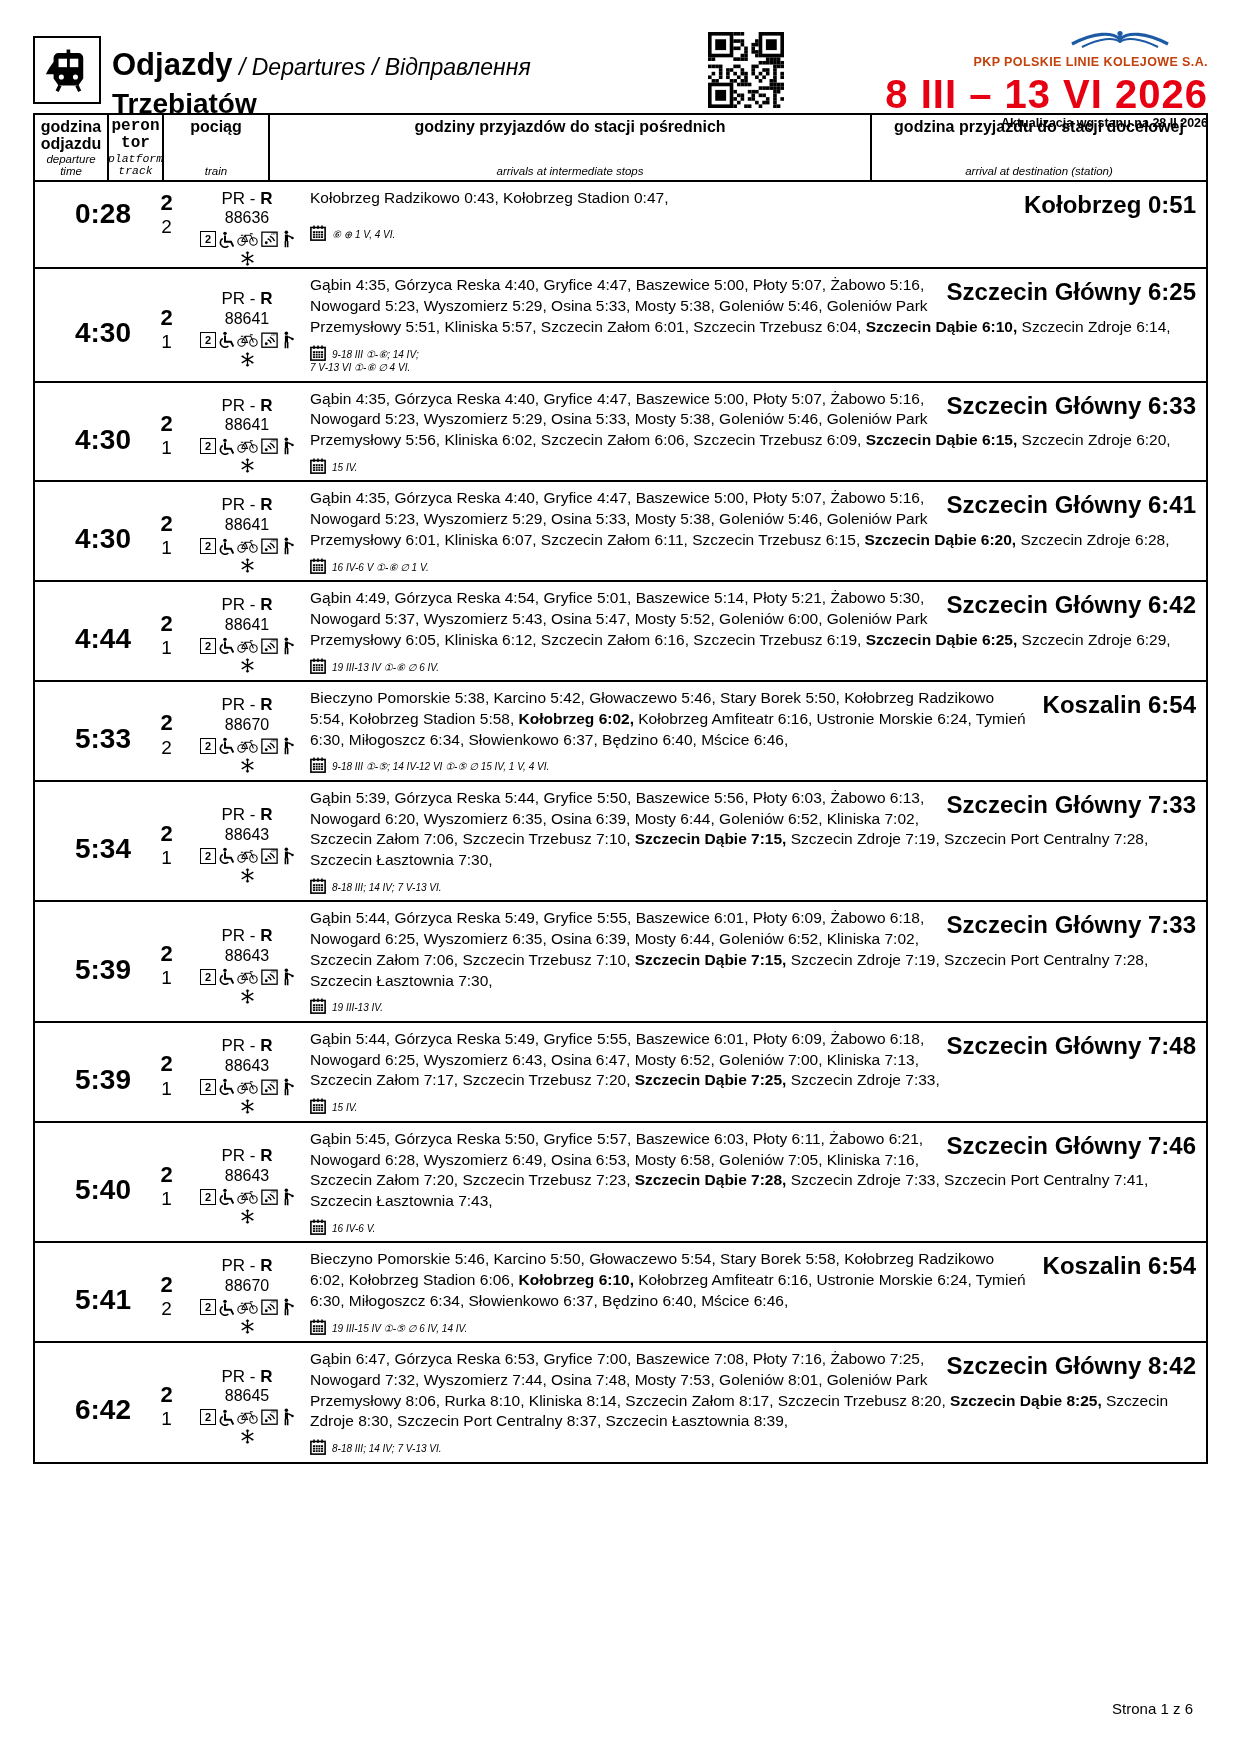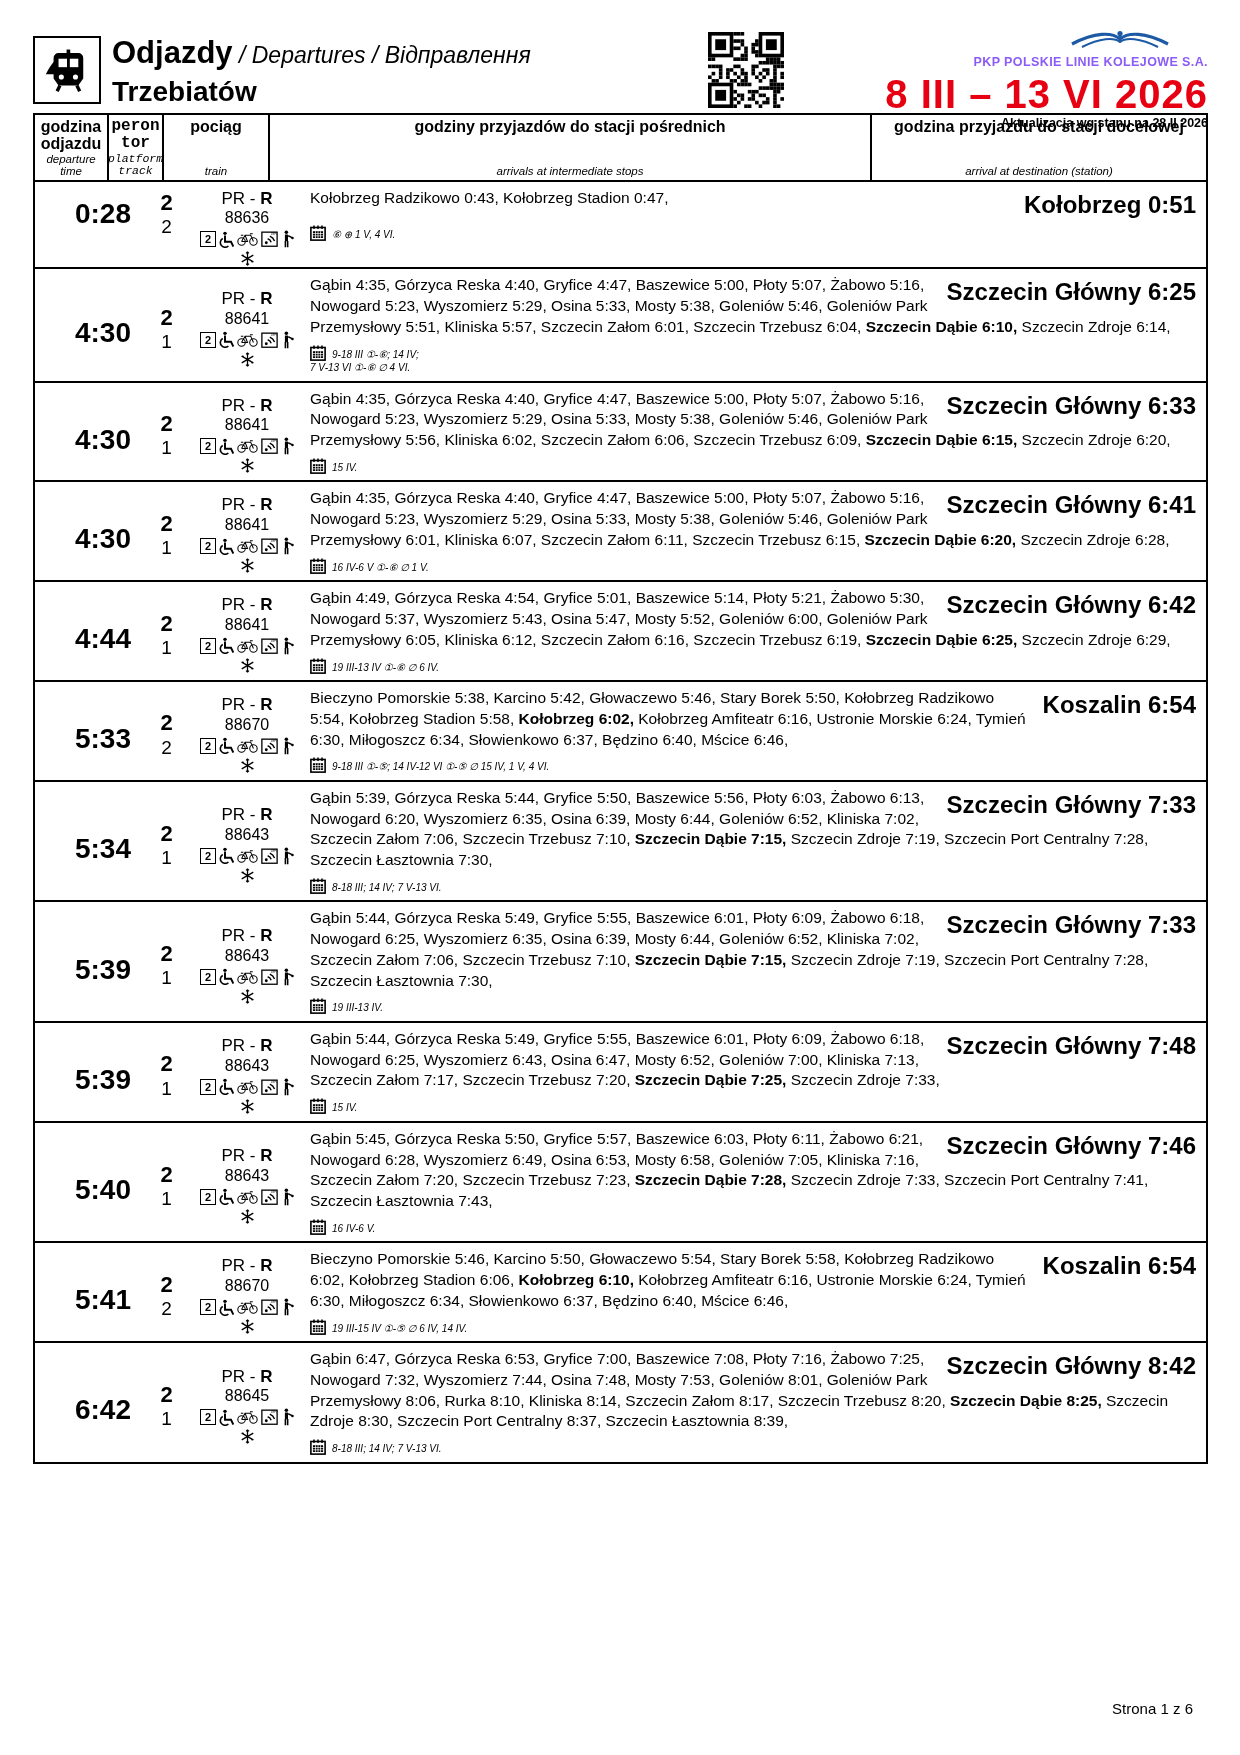--- a/index.html
+++ b/index.html
@@ -4,21 +4,21 @@
 <style>
   html,body{margin:0;padding:0;}
   body{
     width:1240px;height:1755px;position:relative;overflow:hidden;
     background:#fff;color:#000;
     font-family:"Liberation Sans", sans-serif;
   }
   
   .hdr-logo{position:absolute;left:33px;top:36px;width:64px;height:64px;
     border:2px solid #000;display:flex;align-items:center;justify-content:center;}
-  .hdr-titles{position:absolute;left:112px;top:36px;}
+  .hdr-titles{position:absolute;left:112px;top:48px;}
   .t1{font-size:31px;line-height:1.1;white-space:nowrap;}
   .t1 b{font-weight:bold;}
   .t1 .suffix{font-style:italic;font-size:23px;font-weight:normal;}
   .t2{font-size:28px;font-weight:bold;margin-top:6px;}
   .qr{position:absolute;left:708px;top:32px;width:76px;height:76px;}
   .brand-block{position:absolute;right:32px;top:28px;text-align:right;width:480px;}
   .wings{display:inline-block;margin-right:36px;}
   .brand-name{font-size:12.5px;font-weight:bold;letter-spacing:.4px;margin-top:1px;}
   .validity{font-size:40px;font-weight:bold;line-height:1.05;margin-top:4px;letter-spacing:1px;}
   .updated{font-size:12.5px;font-weight:bold;margin-top:1px;}
@@ -221,21 +221,21 @@
   <span class="wings">
     <svg width="104" height="22" viewBox="0 0 100 22">
       <g fill="none" stroke="#1d5aa5">
         <path d="M2 16 C25 4 42 4 50 11 C58 4 75 4 98 16" stroke-width="3.2"></path>
         <path d="M12 19 C30 10 44 9 50 14 C56 9 70 10 88 19" stroke-width="2"></path>
       </g>
       <circle cx="50" cy="5.5" r="2.6" fill="#1d5aa5"></circle>
       <path d="M50 7.5 v7" stroke="#1d5aa5" stroke-width="2.4"></path>
     </svg>
   </span>
-  <div class="brand-name" style="color:#8b5cf6">PKP POLSKIE LINIE KOLEJOWE S.A.</div>
+  <div class="brand-name" style="color:#c2410c">PKP POLSKIE LINIE KOLEJOWE S.A.</div>
   <div class="validity" style="color:#e60012">8 III – 13 VI 2026</div>
   <div class="updated">Aktualizacja wg stanu na 28 II 2026</div>
 </div>
 
 <div class="tbl">
   <div class="thead">
     <div class="th w-time">
       <div class="pl">godzina odjazdu</div>
       <div class="en">departure time</div>
     </div>

